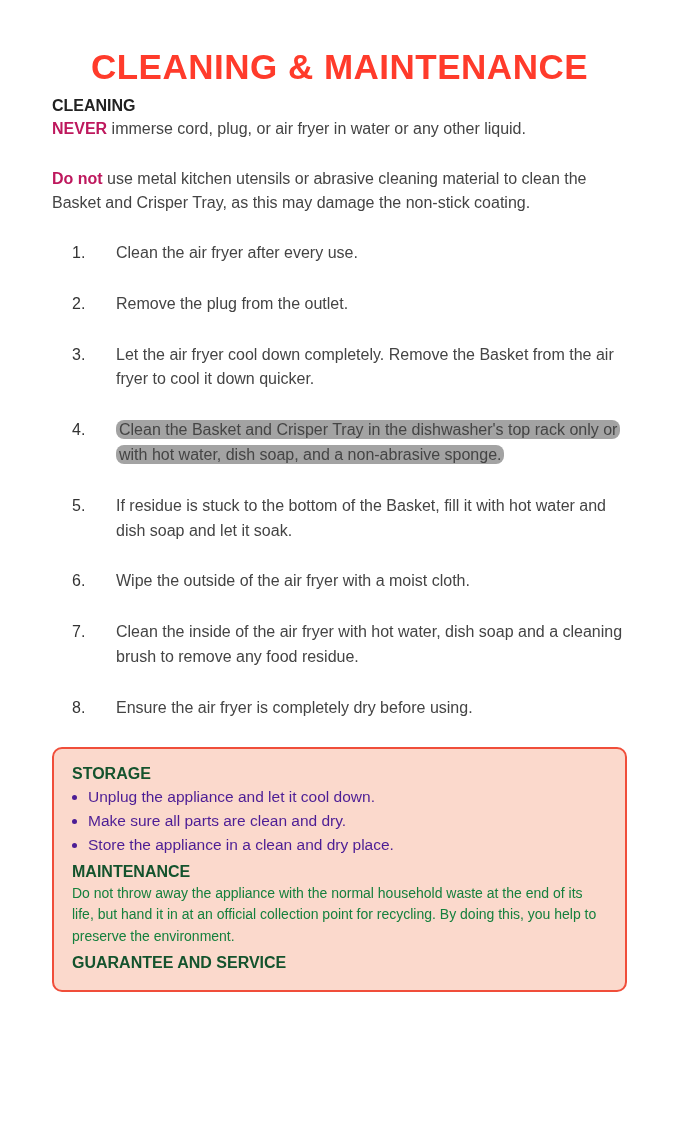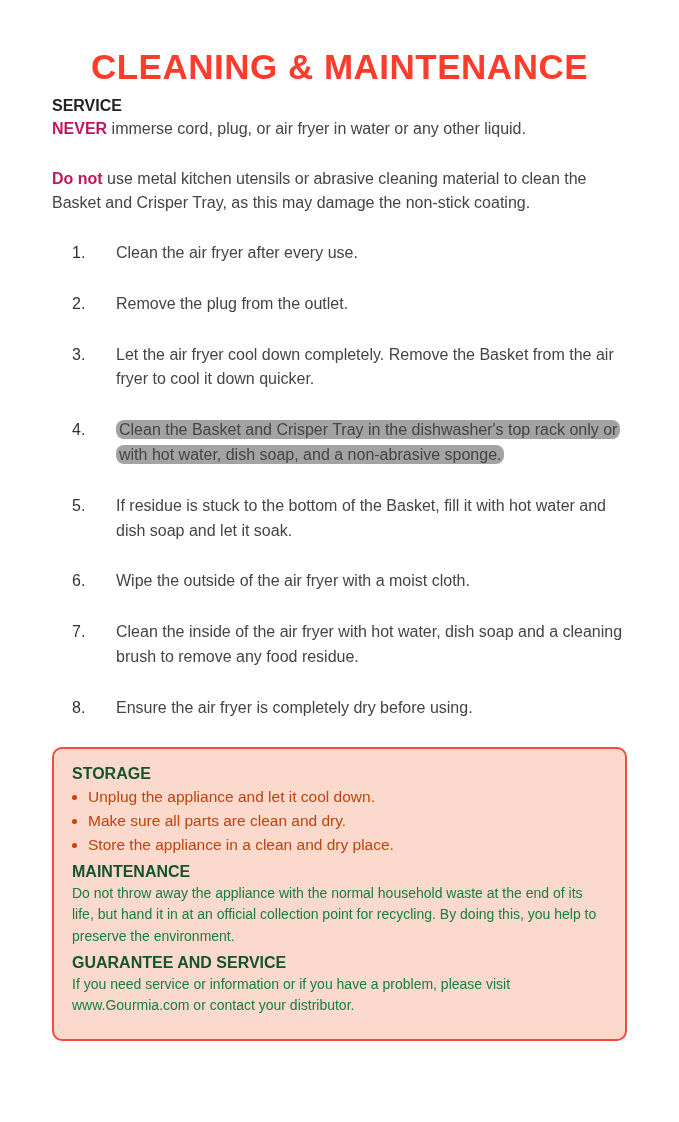--- a/index.html
+++ b/index.html
@@ -75,36 +75,36 @@
     font-size:16px;
     color:#14532d;
     margin:2px 0 2px 0;
   }
   .box ul{
     margin:2px 0 6px 0;
     padding-left:16px;
   }
   .box ul li{
     font-size:15.5px;
-    color:#c2410c;
+    color:#4c1d95;
     line-height:1.55;
   }
   .box .bp{
     font-size:14px;
     color:#15803d;
     line-height:1.55;
     margin:0 0 6px 0;
   }
 </style>
 </head>
 <body>
 
 <h1 class="title">CLEANING &amp; MAINTENANCE</h1>
 
-<div class="warn-head">SERVICE</div>
+<div class="warn-head">CLEANING</div>
 <p class="para">
   <span class="b">NEVER</span><span> immerse cord, plug, or air fryer in water or any other liquid.</span>
 </p>
 
 <p class="para">
   <span class="b">Do not</span><span> use metal kitchen utensils or abrasive cleaning material to clean the Basket and Crisper Tray, as this may damage the non-stick coating.</span>
 </p>
 
 <ol class="steps" id="steps-list">
     <li>Clean the air fryer after every use.</li>
@@ -120,14 +120,13 @@
 <div class="box">
   <div class="bhead">STORAGE</div>
   <ul id="storage-list">
       <li>Unplug the appliance and let it cool down.</li>
       <li>Make sure all parts are clean and dry.</li>
       <li>Store the appliance in a clean and dry place.</li>
     </ul>
   <div class="bhead">MAINTENANCE</div>
   <p class="bp">Do not throw away the appliance with the normal household waste at the end of its life, but hand it in at an official collection point for recycling. By doing this, you help to preserve the environment.</p>
   <div class="bhead">GUARANTEE AND SERVICE</div>
-  <p class="bp">If you need service or information or if you have a problem, please visit www.Gourmia.com or contact your distributor.</p>
 </div>
 
 </body></html>

